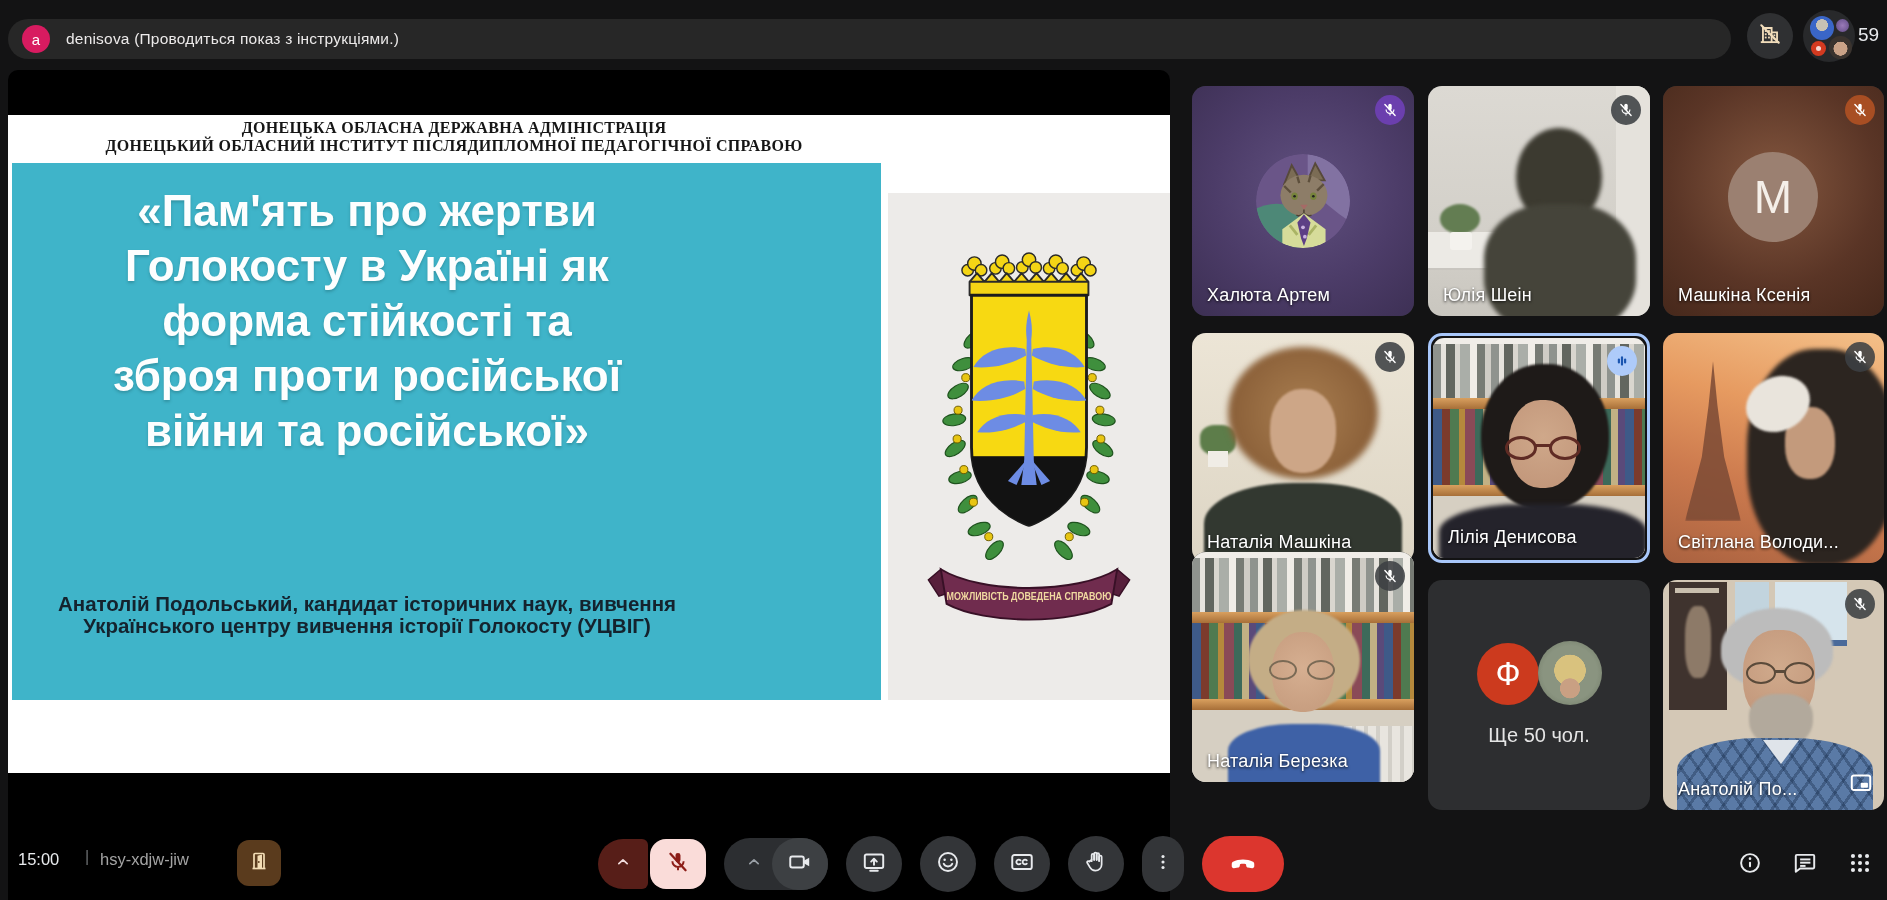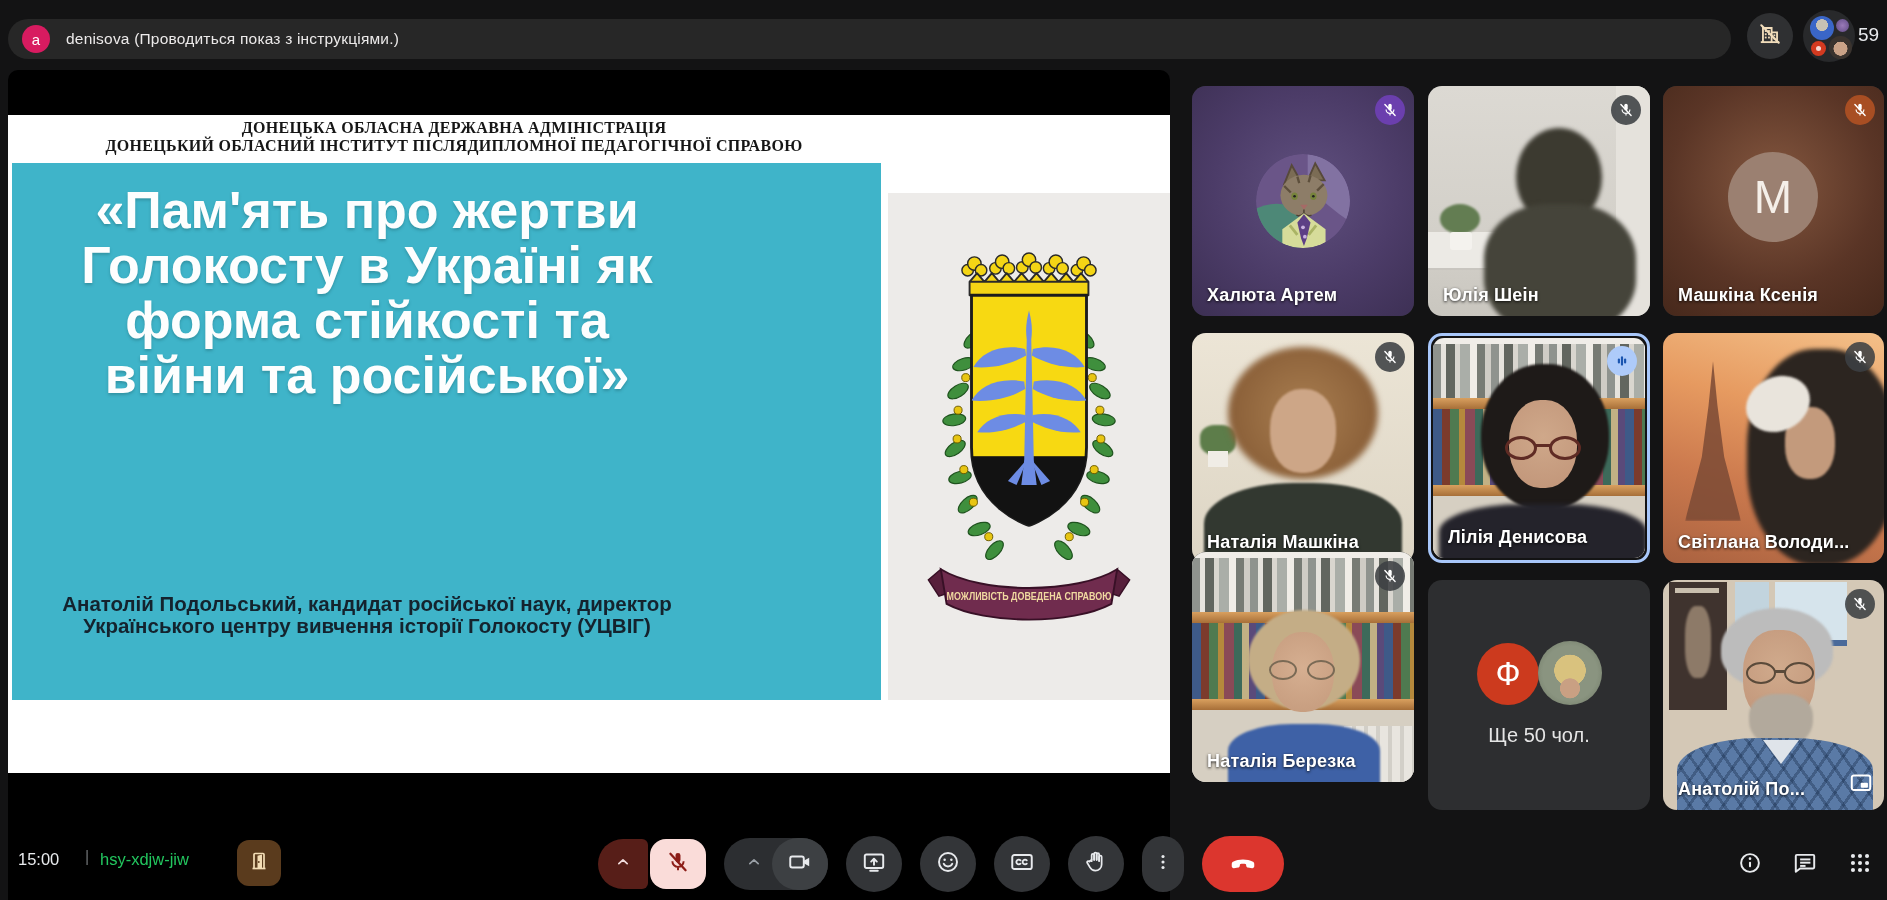--- a/index.html
+++ b/index.html
@@ -23,32 +23,32 @@
 
   
   .stage { position:absolute; left:8px; top:70px; width:1162px; height:849px;
     background:#000; border-radius:10px; overflow:hidden; }
   .slide { position:absolute; left:0; top:45px; width:1162px; height:658px; background:#ffffff; }
   .slide-header { position:absolute; left:0; top:4px; width:892px; text-align:center;
     font-family:"Liberation Serif", serif; font-weight:bold; color:#161616;
     font-size:16px; line-height:17.5px; letter-spacing:.3px; }
   .teal-box { position:absolute; left:4px; top:48px; width:869px; height:537px; background:#3fb4c9; }
   .slide-title { position:absolute; left:10px; top:20px; width:690px; text-align:center;
-    color:#fdfefe; font-size:52px; font-weight:700; line-height:55px;
+    color:#fdfefe; font-size:44px; font-weight:700; line-height:55px;
     text-shadow:0 2px 3px rgba(25,85,95,.35); }
   .slide-subtitle { position:absolute; left:10px; top:430px; width:690px; text-align:center;
     color:#14232e; font-size:20.5px; font-weight:700; line-height:21.5px; }
   .img-panel { position:absolute; left:880px; top:78px; width:282px; height:507px; background:#edebe9; }
   .emblem { position:absolute; left:26px; top:30px; }
 
   
   .tile { position:absolute; width:222px; height:230px; border-radius:14px;
     overflow:hidden; background:#2d2e30; }
   .tile .name { position:absolute; left:15px; bottom:10px; z-index:6; color:#fff;
-    font-size:18px; font-weight:700; letter-spacing:.2px;
+    font-size:18px; font-weight:400; letter-spacing:.2px;
     text-shadow:0 1px 3px rgba(0,0,0,.85); white-space:nowrap; }
   .badge { position:absolute; top:9px; right:9px; z-index:6; width:30px; height:30px;
     border-radius:50%; display:flex; align-items:center; justify-content:center;
     background:rgba(60,64,67,.88); }
   .badge.purple { background:#6b3fae; }
   .badge.rust  { background:#a84e23; }
   .badge.blue  { background:#aecbfa; }
   .tile-active { border:3px solid #a8c7fa; background:#131314; }
   .video-inner { position:absolute; inset:2px; border-radius:11px; overflow:hidden; }
 
@@ -74,21 +74,21 @@
   .of-photo { left:110px; top:61px; width:64px; height:64px; border-radius:50%; z-index:3;
     background:
       radial-gradient(circle at 50% 74%, #c9a083 0 17%, rgba(0,0,0,0) 18%),
       radial-gradient(circle at 50% 46%, #d9c27e 0 33%, rgba(0,0,0,0) 34%),
       radial-gradient(circle at 50% 50%, #8a9480 0 60%, #68735f 100%); }
   .of-label { left:0; right:0; top:144px; text-align:center; color:#e5e5e5; font-size:20px; }
 
   
   .bb-time { position:absolute; left:18px; top:850px; color:#e8eaed; font-size:16.5px; }
   .bb-sep  { position:absolute; left:85px; top:848px; color:#6b6e71; font-size:16px; }
-  .bb-code { position:absolute; left:100px; top:850px; color:#22c55e; font-size:16.5px; }
+  .bb-code { position:absolute; left:100px; top:850px; color:#a3a3a3; font-size:16.5px; }
   .door-btn { position:absolute; left:237px; top:840px; width:44px; height:46px;
     border-radius:12px; background:#5a3b1d; display:flex; align-items:center; justify-content:center; }
   .controls { position:absolute; left:598px; top:836px; height:56px;
     display:flex; align-items:center; gap:18px; }
   .mic-group { position:relative; width:108px; height:50px; }
   .mic-chevron { position:absolute; left:0; top:0; width:50px; height:50px;
     background:#571e18; border-radius:25px 6px 6px 25px;
     display:flex; align-items:center; justify-content:center; }
   .mic-main { position:absolute; left:52px; top:0; width:56px; height:50px;
     background:#fadcd9; border-radius:16px;
@@ -152,24 +152,25 @@
     <div class="slide-header">
       <div>ДОНЕЦЬКА ОБЛАСНА ДЕРЖАВНА АДМІНІСТРАЦІЯ</div>
       <div>ДОНЕЦЬКИЙ ОБЛАСНИЙ ІНСТИТУТ ПІСЛЯДИПЛОМНОЇ ПЕДАГОГІЧНОЇ СПРАВОЮ</div>
     </div>
 
     <div class="teal-box">
       <div class="slide-title">
         <div>«Пам'ять про жертви</div>
         <div>Голокосту в Україні як</div>
         <div>форма стійкості та</div>
+        <div>зброя проти російської</div>
         <div>війни та російської»</div>
       </div>
       <div class="slide-subtitle">
-        <div>Анатолій Подольський, кандидат російської наук, директор</div>
+        <div>Анатолій Подольський, кандидат історичних наук, вивчення</div>
         <div>Українського центру вивчення історії Голокосту (УЦВІГ)</div>
       </div>
     </div>
 
     <div class="img-panel">
       <svg class="emblem" width="230" height="430" viewBox="0 0 240 430">
 
         <g fill="#3f8f3d" stroke="#1e521d" stroke-width="1.2">
           <ellipse cx="62" cy="112" rx="12" ry="6" transform="rotate(-42 62 112)"></ellipse>
           <ellipse cx="52" cy="138" rx="12" ry="6" transform="rotate(-18 52 138)"></ellipse>

